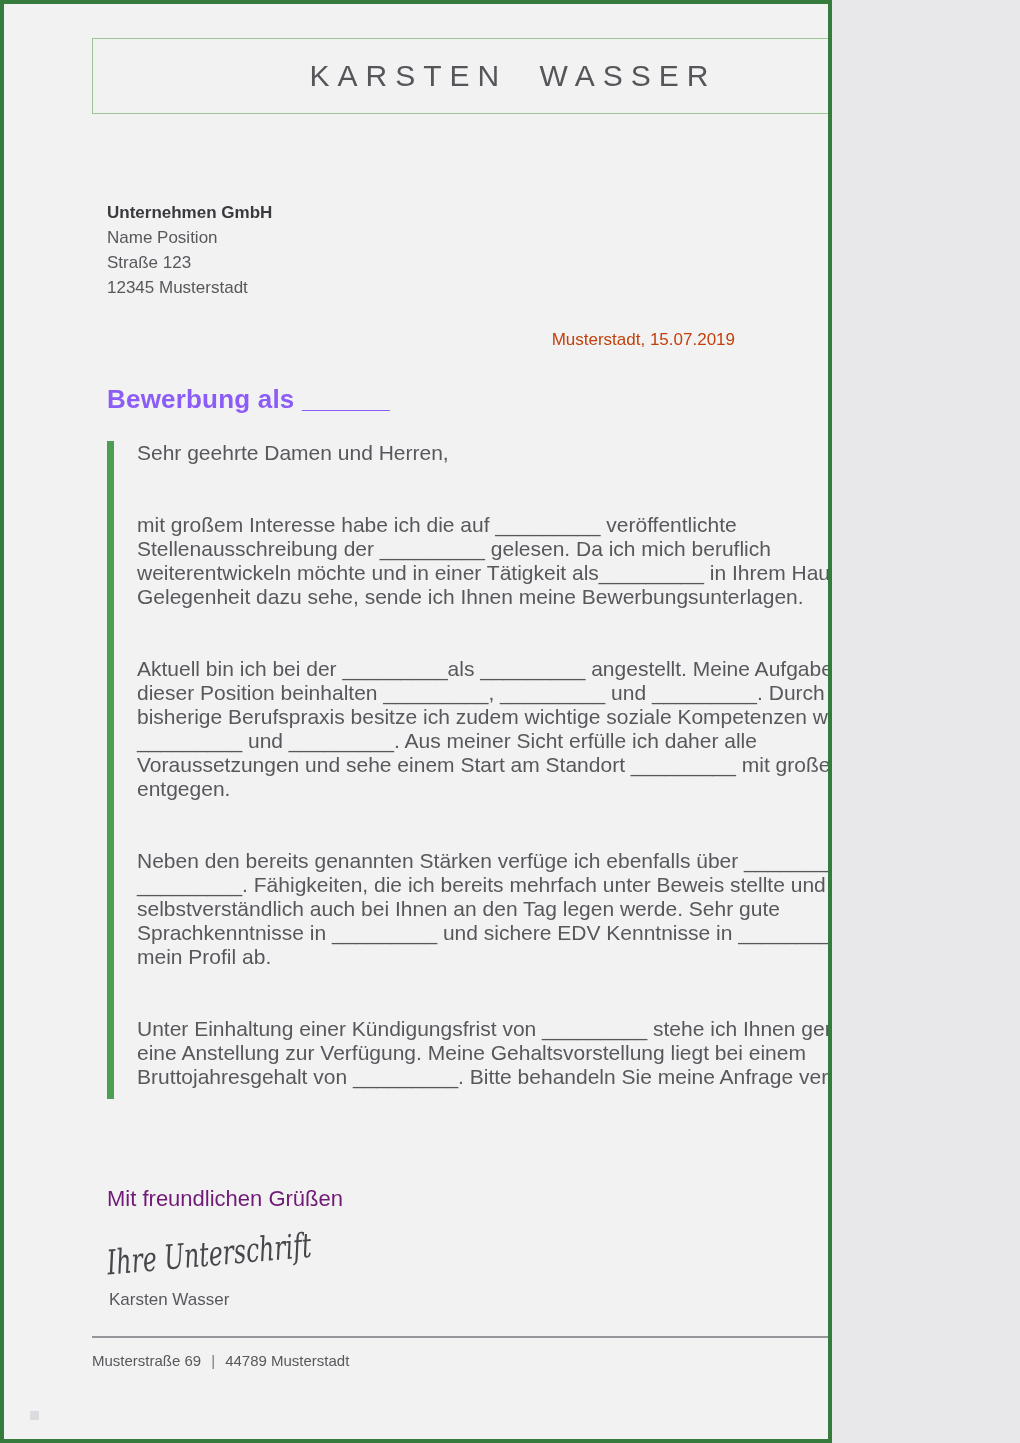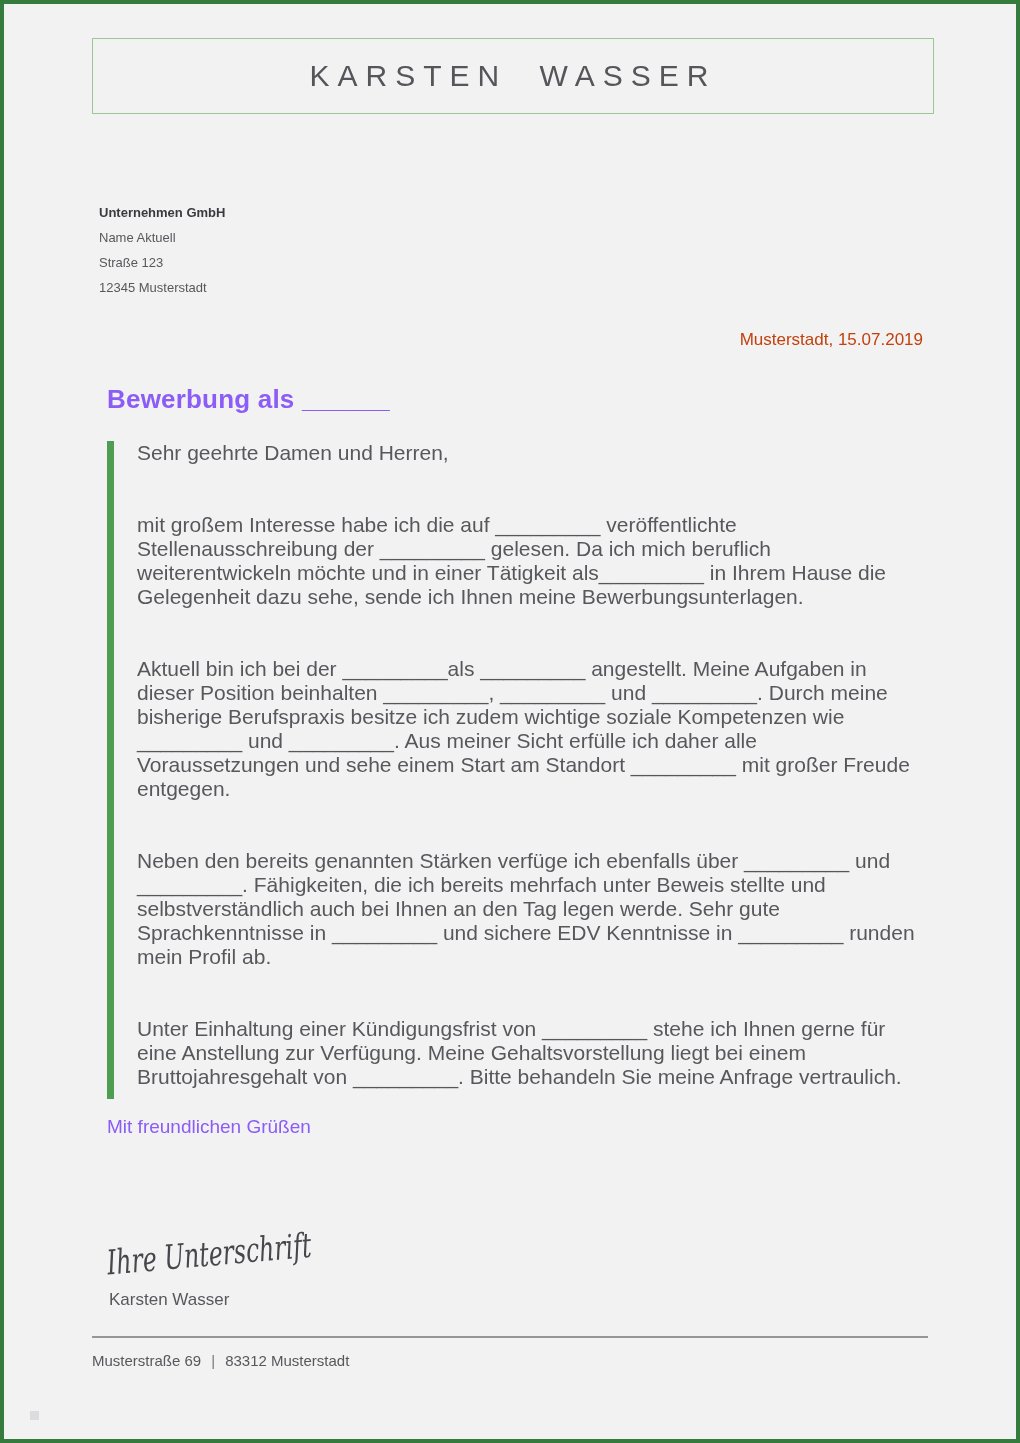--- a/index.html
+++ b/index.html
@@ -1,19 +1,19 @@
 <!DOCTYPE html>
 <html lang="de" style="--page-border: #357b3e; --accent-bar: #4d9e50; --header-box-border: #9dc797; --background: #f2f2f3;"><head>
 <meta charset="utf-8">
 <title>Bewerbung</title>
 <style>
   html, body { margin: 0; padding: 0; background: #e8e8ea; }
   .page {
     position: relative;
-    width: 1020px;
+    width: 832px;
     height: 1443px;
     box-sizing: border-box;
     background: var(--background, #f2f2f3);
     border: 4px solid var(--page-border, #357b3e);
     font-family: "Liberation Sans", sans-serif;
     color: #58585c;
     overflow: hidden;
   }
 
   
@@ -27,21 +27,21 @@
   .brand-name {
     font-size: 30px;
     font-weight: 400;
     letter-spacing: 8px;
     word-spacing: 16px;
     color: #55555a;
     white-space: nowrap;
   }
 
   
-  .recipient { position: absolute; left: 95px; top: 196px; font-size: 13px; line-height: 25px; }
+  .recipient { position: absolute; left: 103px; top: 196px; font-size: 17px; line-height: 25px; }
   .recipient .company { font-weight: 700; color: #3a3a3e; }
 
   
   .date-line {
     position: absolute; right: 93px; top: 326px;
     font-size: 17px; color: #c2410c;
   }
 
   
   .subject-line {
@@ -63,21 +63,21 @@
   }
   .body-block p {
     margin: 0 0 48px 30px;
     font-size: 21px;
     line-height: 24px;
     color: #58585c;
   }
   .body-block p:last-child { margin-bottom: 0; }
 
   
-  .salutation { position: absolute; left: 103px; top: 1112px; font-size: 19px; color: #8b5cf6; }
+  .salutation { position: absolute; left: 103px; top: 1182px; font-size: 22px; color: #701a75; }
   .signature-wrap { position: absolute; left: 100px; top: 1224px; }
   .signer-name { position: absolute; left: 105px; top: 1286px; font-size: 17px; color: #58585c; }
 
   
   .footer {
     position: absolute; left: 88px; top: 1332px;
     width: 836px;
     border-top: 2px solid #96969a;
     padding-top: 11px;
     font-size: 15px;
@@ -96,21 +96,21 @@
 <body>
 
 <div class="page">
 
   <div class="header-box">
     <div class="brand-name">KARSTEN WASSER</div>
   </div>
 
   <div class="recipient">
     <div class="company">Unternehmen GmbH</div>
-    <div>Name Aktuell</div>
+    <div>Name Position</div>
     <div>Straße 123</div>
     <div>12345 Musterstadt</div>
   </div>
 
   <div class="date-line">Musterstadt, 15.07.2019</div>
 
   <div class="subject-line">Bewerbung als ______</div>
 
   <div class="body-block">
     <div class="accent-bar"></div>
@@ -126,19 +126,19 @@
   <div class="signature-wrap">
     <svg width="240" height="76" viewBox="0 0 240 76">
       <text x="4" y="46" font-family="DejaVu Serif, serif" font-style="italic" font-size="34" fill="#46464b" textLength="205" lengthAdjust="spacingAndGlyphs" transform="rotate(-5 10 46)">Ihre Unterschrift</text>
     </svg>
   </div>
 
   <div class="signer-name">Karsten Wasser</div>
 
   <div class="footer">
     <div>
-      <span>Musterstraße 69</span><span class="pipe">|</span><span>83312 Musterstadt</span>
+      <span>Musterstraße 69</span><span class="pipe">|</span><span>44789 Musterstadt</span>
     </div>
   </div>
 
   <div class="corner-mark"></div>
 
 </div>
 
 </body></html>

